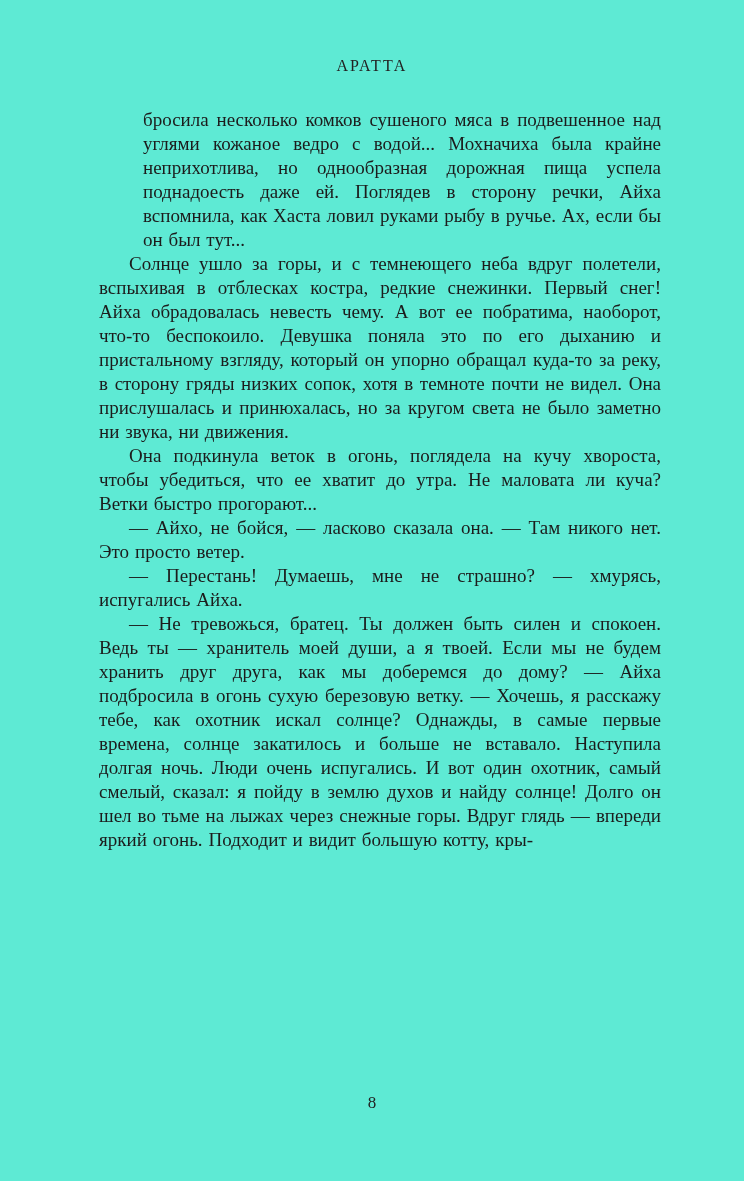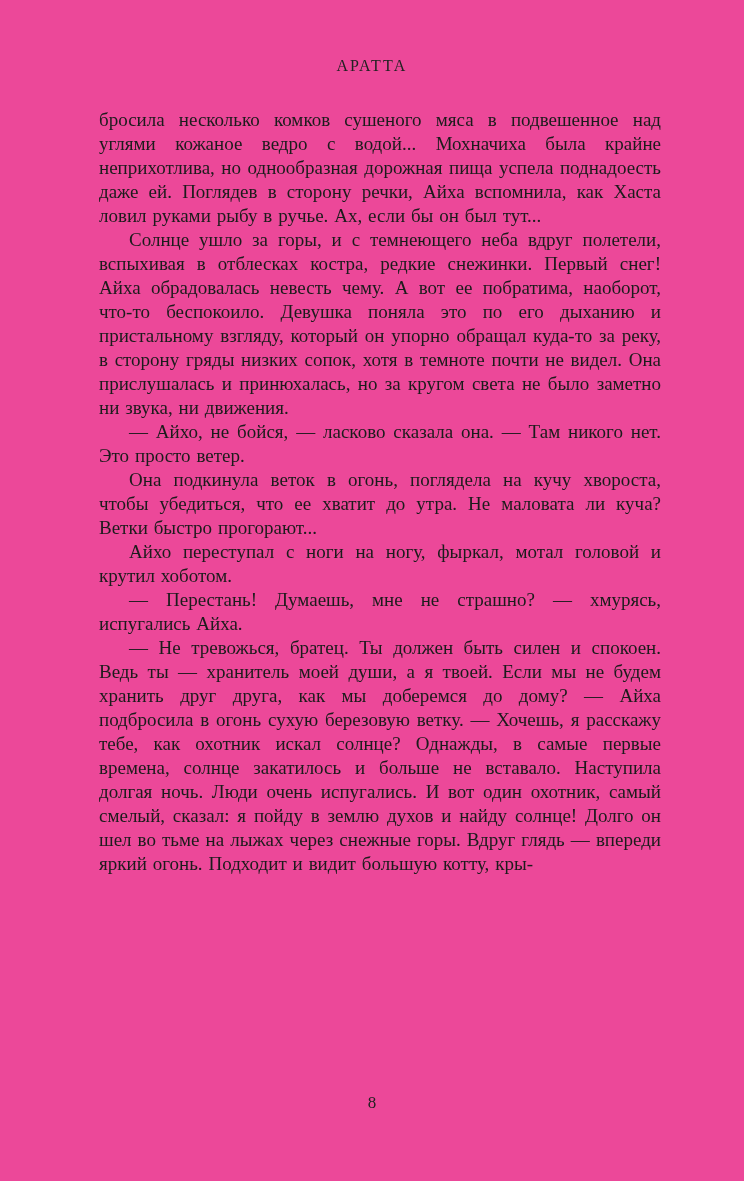--- a/index.html
+++ b/index.html
@@ -6,21 +6,21 @@
   html, body {
     margin: 0;
     padding: 0;
     background: #ffffff;
   }
   .page {
     position: relative;
     width: 744px;
     height: 1181px;
     margin: 0 auto;
-    background: #ec4899;
+    background: #5eead4;
     color: #1c1c1c;
     font-family: "Liberation Serif", "DejaVu Serif", serif;
     overflow: hidden;
   }
   .running-head {
     position: absolute;
     top: 57px;
     left: 0;
     width: 100%;
     text-align: center;
@@ -42,20 +42,21 @@
     hyphens: auto;
     -webkit-hyphens: auto;
   }
   .body-text p {
     margin: 0;
     padding: 0;
     text-indent: 30px;
   }
   .body-text p.continuation {
     text-indent: 0;
+    margin-left: 44px;
   }
   .page-number {
     position: absolute;
     bottom: 68px;
     left: 0;
     width: 100%;
     text-align: center;
     font-size: 17px;
     color: #222222;
   }
@@ -63,22 +64,21 @@
 </head>
 <body>
 
 <div class="page">
 
   <div class="running-head">АРАТТА</div>
 
   <div class="body-text">
     <p class="continuation">бросила несколько комков сушеного мяса в подвешенное над углями кожаное ведро с водой... Мохначиха была крайне неприхотлива, но однообразная дорожная пища успела поднадоесть даже ей. Поглядев в сторону речки, Айха вспомнила, как Хаста ловил руками рыбу в ручье. Ах, если бы он был тут...</p>
     <p>Солнце ушло за горы, и с темнеющего неба вдруг полетели, вспыхивая в отблесках костра, редкие снежинки. Первый снег! Айха обрадовалась невесть чему. А вот ее побратима, наоборот, что-то беспокоило. Девушка поняла это по его дыханию и пристальному взгляду, который он упорно обращал куда-то за реку, в сторону гряды низких сопок, хотя в темноте почти не видел. Она прислушалась и принюхалась, но за кругом света не было заметно ни звука, ни движения.</p>
+    <p>Она подкинула веток в огонь, поглядела на кучу хвороста, чтобы убедиться, что ее хватит до утра. Не маловата ли куча? Ветки быстро прогорают...</p>
     <p>— Айхо, не бойся, — ласково сказала она. — Там никого нет. Это просто ветер.</p>
-    <p>Она подкинула веток в огонь, поглядела на кучу хвороста, чтобы убедиться, что ее хватит до утра. Не маловата ли куча? Ветки быстро прогорают...</p>
-    <p>Айхо переступал с ноги на ногу, фыркал, мотал головой и крутил хоботом.</p>
     <p>— Перестань! Думаешь, мне не страшно? — хмурясь, испугались Айха.</p>
     <p>— Не тревожься, братец. Ты должен быть силен и спокоен. Ведь ты — хранитель моей души, а я твоей. Если мы не будем хранить друг друга, как мы доберемся до дому? — Айха подбросила в огонь сухую березовую ветку. — Хочешь, я расскажу тебе, как охотник искал солнце? Однажды, в самые первые времена, солнце закатилось и больше не вставало. Наступила долгая ночь. Люди очень испугались. И вот один охотник, самый смелый, сказал: я пойду в землю духов и найду солнце! Долго он шел во тьме на лыжах через снежные горы. Вдруг глядь — впереди яркий огонь. Подходит и видит большую котту, кры-</p>
   </div>
 
   <div class="page-number">8</div>
 
 </div>
 
 </body></html>

